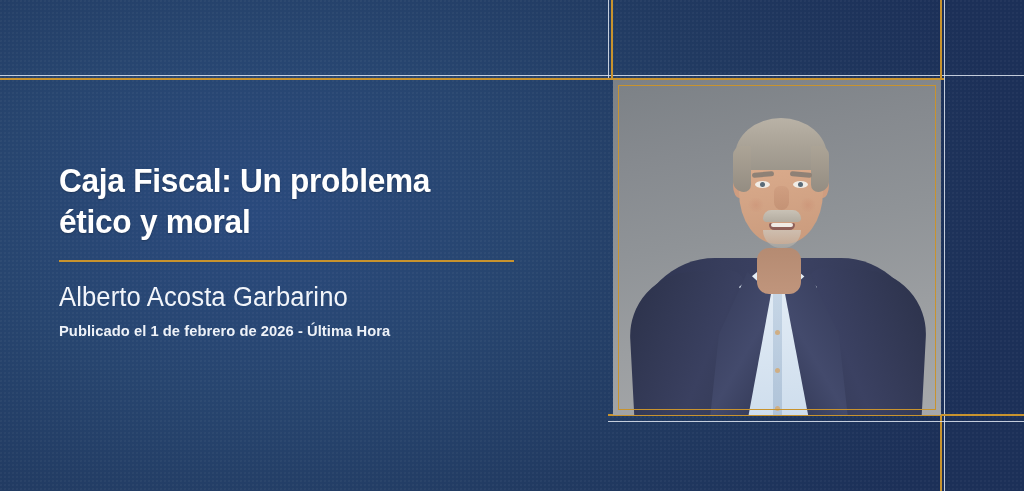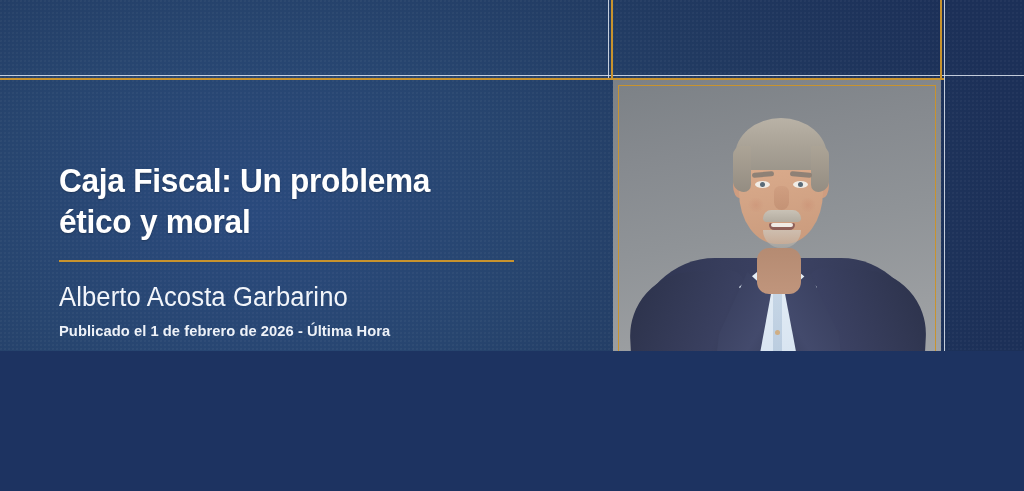--- a/index.html
+++ b/index.html
@@ -4,21 +4,21 @@
 <style>
   * { margin:0; padding:0; box-sizing:border-box; }
   html, body {
     width:1024px; height:491px; overflow:hidden;
     background:#1d3361;
     font-family:"Liberation Sans", sans-serif;
   }
 
   .banner {
     position:relative;
-    width:1024px; height:351px;
+    width:1024px; height:491px;
     overflow:hidden;
     background:
       radial-gradient(ellipse 760px 520px at 255px 215px, #2a4a7d 0%, #27456f 35%, #213a61 65%, #1c3058 100%),
       linear-gradient(135deg, #27456f 0%, #1e3464 55%, #1a2c53 100%);
   }
 
   
   .texture {
     position:absolute; inset:0;
     background-image:

